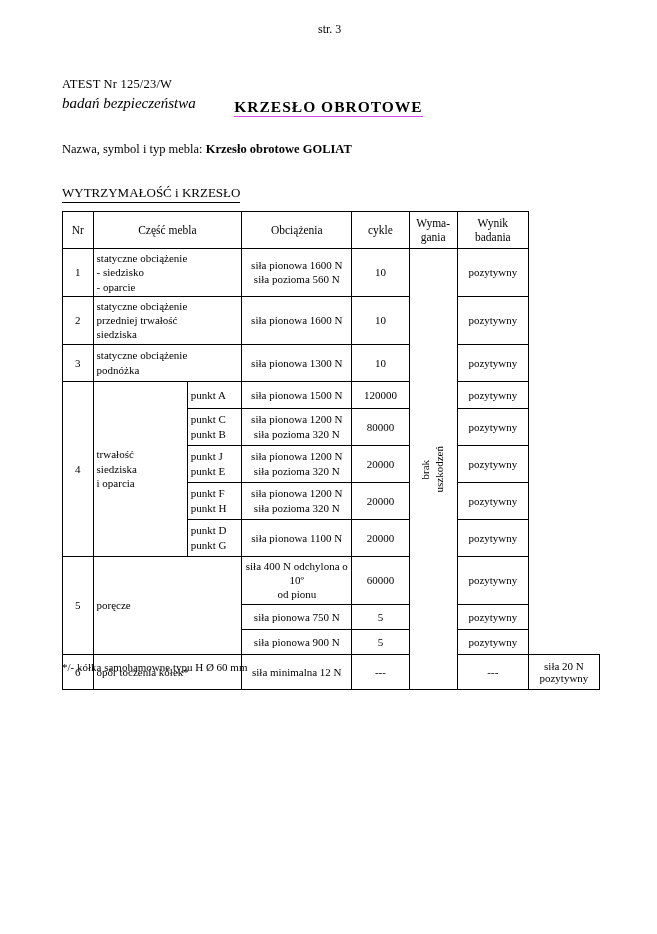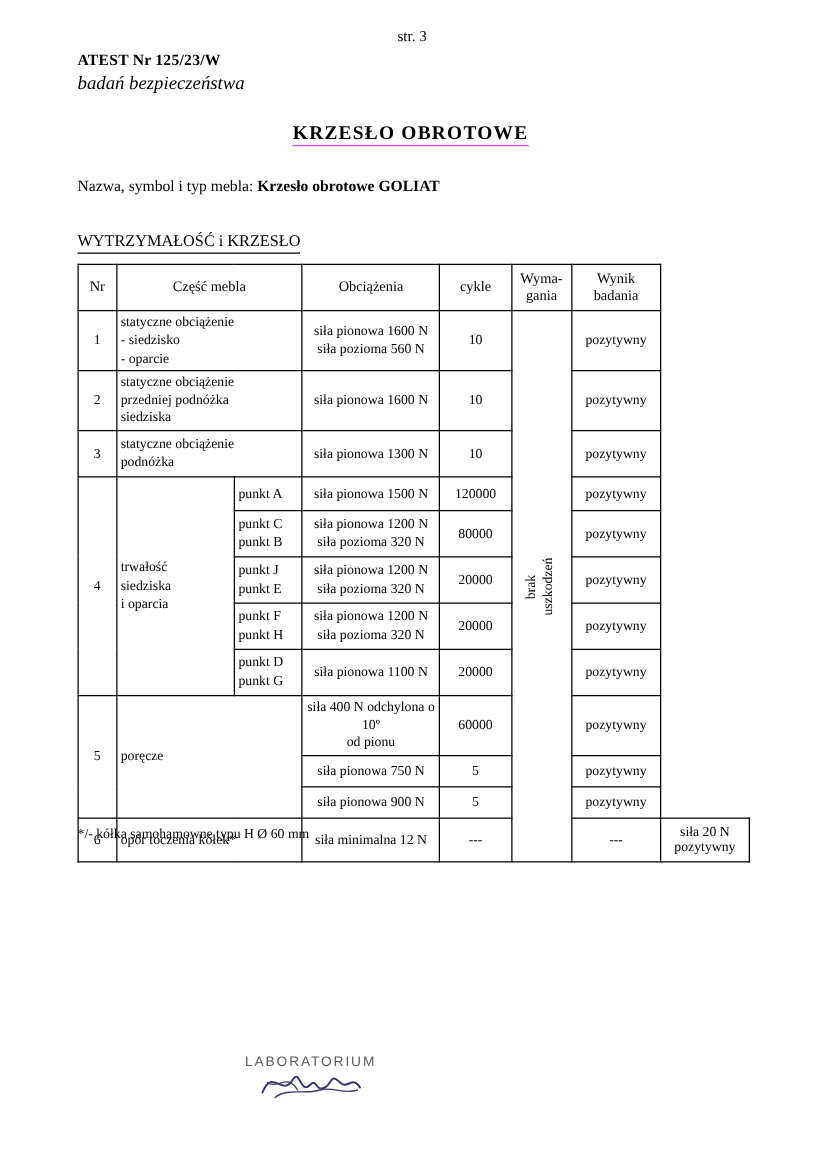--- a/index.html
+++ b/index.html
@@ -28,23 +28,24 @@
     top: 22px;
     font-size: 12px;
   }
   .header-block {
     position: absolute;
     left: 62px;
     top: 40px;
     line-height: 1.35;
   }
   .header-line1 {
-    font-weight: bold;
+    font-weight: normal;
     font-size: 12.5px;
     letter-spacing: 0.2px;
+    margin-top: 36px;
   }
   .header-line2 {
     font-style: italic;
     font-size: 15px;
     text-align: right;
   }
   .doc-title {
     position: absolute;
     left: 0;
     top: 98px;
@@ -222,21 +223,21 @@
             </div>
           </div>
         </td>
         <td class="c-result">pozytywny</td>
       </tr>
 
       <tr>
         <td class="c-nr">2</td>
         <td class="c-part part-cell" colspan="2" style="height:42px">
           <div>statyczne obciążenie</div>
-          <div>przedniej podnóżka</div>
+          <div>przedniej trwałość</div>
           <div>siedziska</div>
         </td>
         <td class="c-load load-cell">
           <div>siła pionowa 1600 N</div>
         </td>
         <td class="c-cycles">10</td>
         <td class="c-result">pozytywny</td>
       </tr>
 
       <tr>
@@ -356,23 +357,15 @@
         <td class="c-result">
           <div>siła 20 N</div>
           <div>pozytywny</div>
         </td>
       </tr>
     </tbody>
   </table>
 
   <div class="footnote">*/- kółka samohamowne typu H Ø 60 mm</div>
 
-  <div class="stamp">
-    <div class="stamp-text">LABORATORIUM</div>
-    <svg width="130" height="40" viewBox="0 0 130 40">
-      <path d="M14 30 C22 10, 30 34, 38 20 C44 10, 44 32, 52 24 C58 18, 56 30, 64 26 C70 23, 68 14, 76 22 C82 28, 86 16, 92 26" fill="none" stroke="#3a3a6a" stroke-width="1.6" stroke-linecap="round"></path>
-      <path d="M24 34 C34 26, 48 32, 60 28 C70 25, 80 32, 90 28" fill="none" stroke="#3a3a6a" stroke-width="1.1" stroke-linecap="round"></path>
-      <path d="M18 22 C26 28, 34 14, 42 28" fill="none" stroke="#3a3a6a" stroke-width="1" stroke-linecap="round"></path>
-    </svg>
-  </div>
 
 
 </div>
 
 </body></html>

